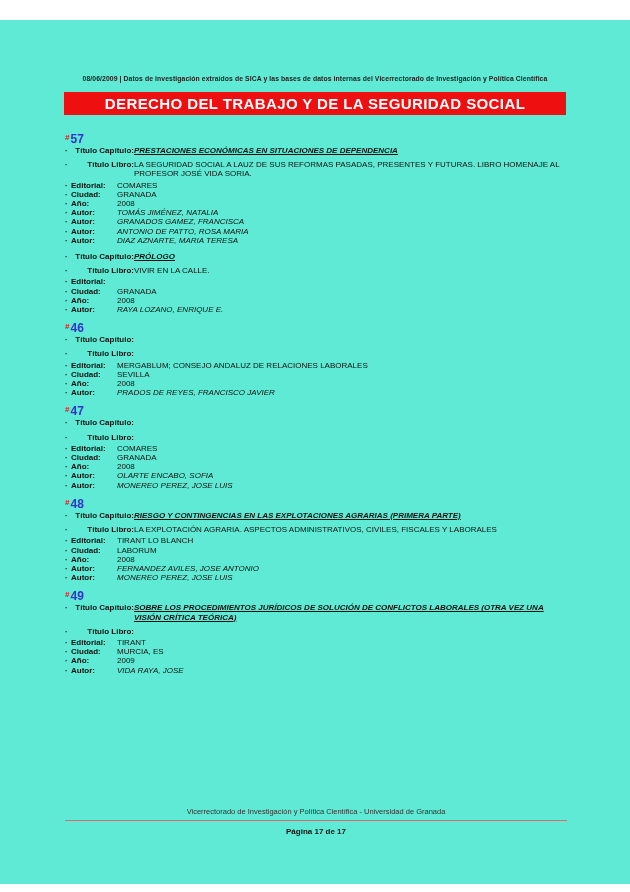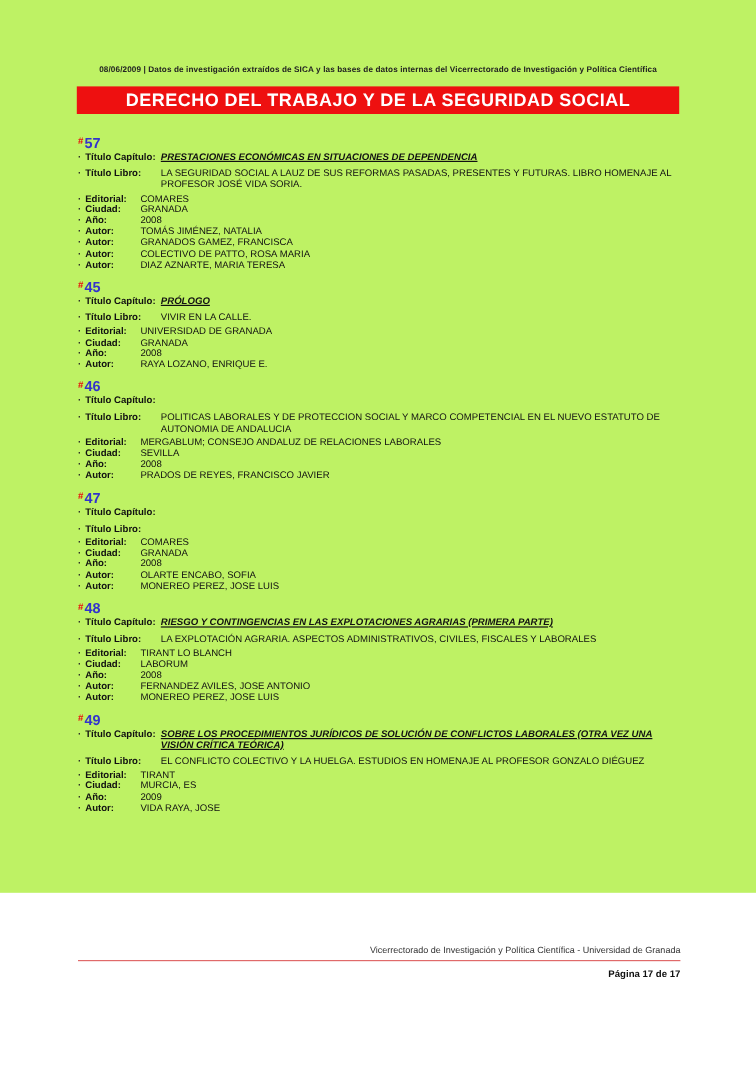--- a/index.html
+++ b/index.html
@@ -9,22 +9,23 @@
     height: 892px;
     background: #ffffff;
     font-family: "Liberation Sans", sans-serif;
     color: #111;
     overflow: hidden;
   }
   .page {
     position: absolute;
     inset: 0;
     width: 630px;
-    height: 744px;
-    background: #bef264;
+    height: 864px;
+    background: #5eead4;
+    margin-top: 20px;
   }
   .meta {
     position: absolute;
     top: 55px;
     left: 0;
     right: 0;
     text-align: center;
     font-size: 6.8px;
     font-weight: bold;
     color: #222;
@@ -76,32 +77,32 @@
     flex: 0 0 6px;
     font-weight: bold;
     color: #222;
   }
   .row .label {
     flex: 0 0 46px;
     font-weight: bold;
     color: #111;
     white-space: nowrap;
   }
-  .row.far .label { flex-basis: 63px; }
+  .row.far .label { flex-basis: 63px; text-align: right; }
   .row .value { flex: 1; color: #111; }
   .row.s-chapter { margin-bottom: 5px; }
   .row.s-book { margin-bottom: 2px; }
   .row.s-chapter .value { font-weight: bold; font-style: italic; text-decoration: underline; }
-  .row.s-author .value { }
+  .row.s-author .value { font-style: italic; }
   .footer {
     position: absolute;
     top: 787px;
     left: 65px;
     width: 502px;
-    text-align: right;
+    text-align: center;
   }
   .footer .inst { font-size: 7.5px; color: #333; }
   .footer .line {
     border: none;
     border-top: 1.5px solid var(--c-footer_line, #e06a6a);
     margin: 4px 0 0 0;
   }
   .footer .page-num {
     margin-top: 6px;
     font-size: 8px;
@@ -159,52 +160,48 @@
 
   <div class="row s-author">
     <span class="bullet">·</span>
     <span class="label">Autor:</span>
     <span class="value">GRANADOS GAMEZ, FRANCISCA</span>
   </div>
 
   <div class="row s-author">
     <span class="bullet">·</span>
     <span class="label">Autor:</span>
-    <span class="value">COLECTIVO DE PATTO, ROSA MARIA</span>
+    <span class="value">ANTONIO DE PATTO, ROSA MARIA</span>
   </div>
 
   <div class="row s-author">
     <span class="bullet">·</span>
     <span class="label">Autor:</span>
     <span class="value">DIAZ AZNARTE, MARIA TERESA</span>
   </div>
 </div>
   </div>
 
   <div class="entry">
-    <div class="entry-head">
-      <span class="hash">#</span><span class="num">45</span>
-    </div>
     <div class="rows">
   <div class="row s-chapter far">
     <span class="bullet">·</span>
     <span class="label">Título Capítulo:</span>
     <span class="value">PRÓLOGO</span>
   </div>
 
   <div class="row s-book far">
     <span class="bullet">·</span>
     <span class="label">Título Libro:</span>
     <span class="value">VIVIR EN LA CALLE.</span>
   </div>
 
   <div class="row s-plain">
     <span class="bullet">·</span>
     <span class="label">Editorial:</span>
-    <span class="value">UNIVERSIDAD DE GRANADA</span>
   </div>
 
   <div class="row s-plain">
     <span class="bullet">·</span>
     <span class="label">Ciudad:</span>
     <span class="value">GRANADA</span>
   </div>
 
   <div class="row s-plain">
     <span class="bullet">·</span>
@@ -226,21 +223,20 @@
     </div>
     <div class="rows">
   <div class="row s-chapter far">
     <span class="bullet">·</span>
     <span class="label">Título Capítulo:</span>
   </div>
 
   <div class="row s-book far">
     <span class="bullet">·</span>
     <span class="label">Título Libro:</span>
-    <span class="value">POLITICAS LABORALES Y DE PROTECCION SOCIAL Y MARCO COMPETENCIAL EN EL NUEVO ESTATUTO DE AUTONOMIA DE ANDALUCIA</span>
   </div>
 
   <div class="row s-plain">
     <span class="bullet">·</span>
     <span class="label">Editorial:</span>
     <span class="value">MERGABLUM; CONSEJO ANDALUZ DE RELACIONES LABORALES</span>
   </div>
 
   <div class="row s-plain">
     <span class="bullet">·</span>
@@ -365,21 +361,20 @@
     <div class="rows">
   <div class="row s-chapter far">
     <span class="bullet">·</span>
     <span class="label">Título Capítulo:</span>
     <span class="value">SOBRE LOS PROCEDIMIENTOS JURÍDICOS DE SOLUCIÓN DE CONFLICTOS LABORALES (OTRA VEZ UNA VISIÓN CRÍTICA TEÓRICA)</span>
   </div>
 
   <div class="row s-book far">
     <span class="bullet">·</span>
     <span class="label">Título Libro:</span>
-    <span class="value">EL CONFLICTO COLECTIVO Y LA HUELGA. ESTUDIOS EN HOMENAJE AL PROFESOR GONZALO DIÉGUEZ</span>
   </div>
 
   <div class="row s-plain">
     <span class="bullet">·</span>
     <span class="label">Editorial:</span>
     <span class="value">TIRANT</span>
   </div>
 
   <div class="row s-plain">
     <span class="bullet">·</span>

